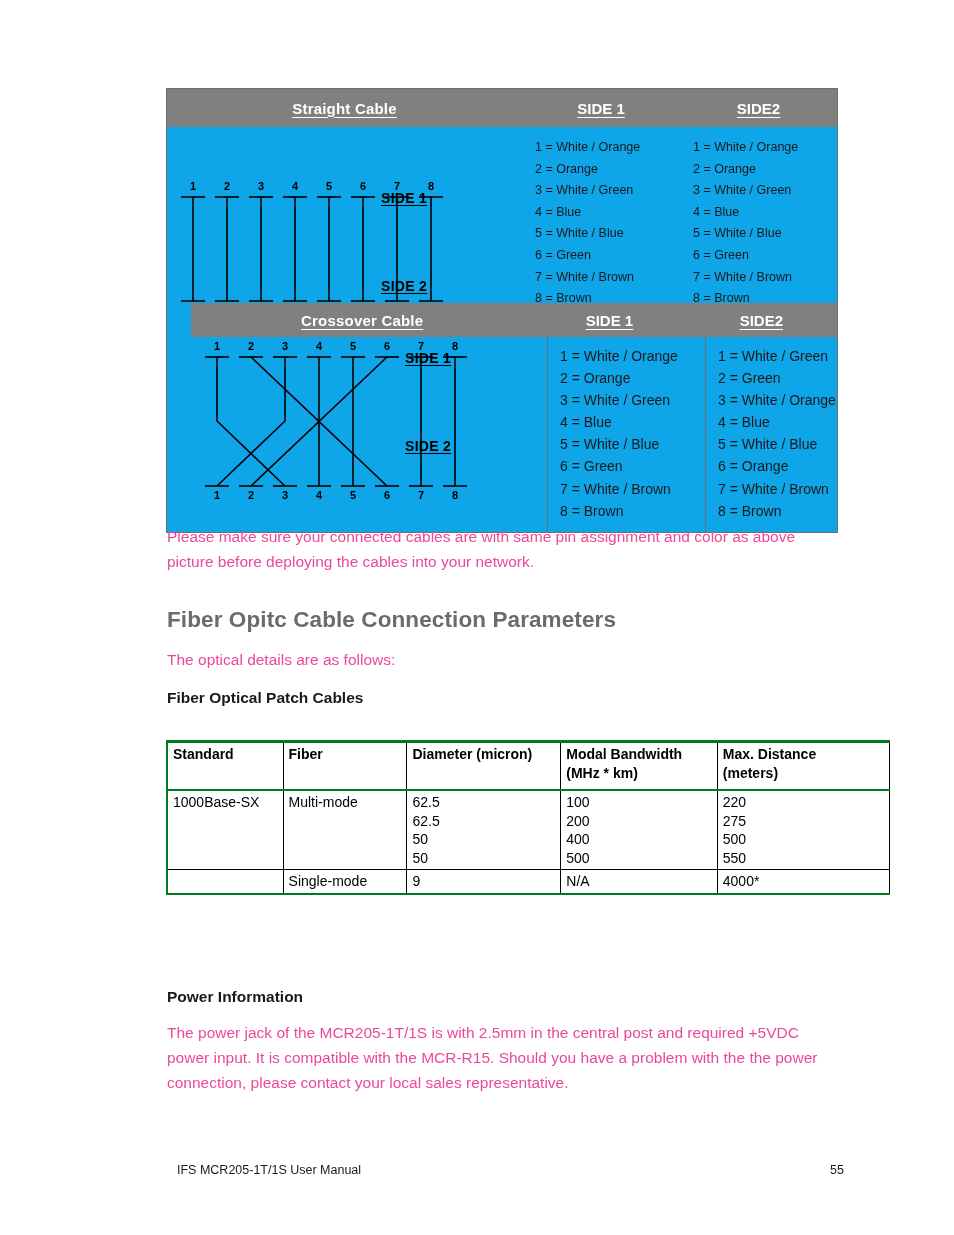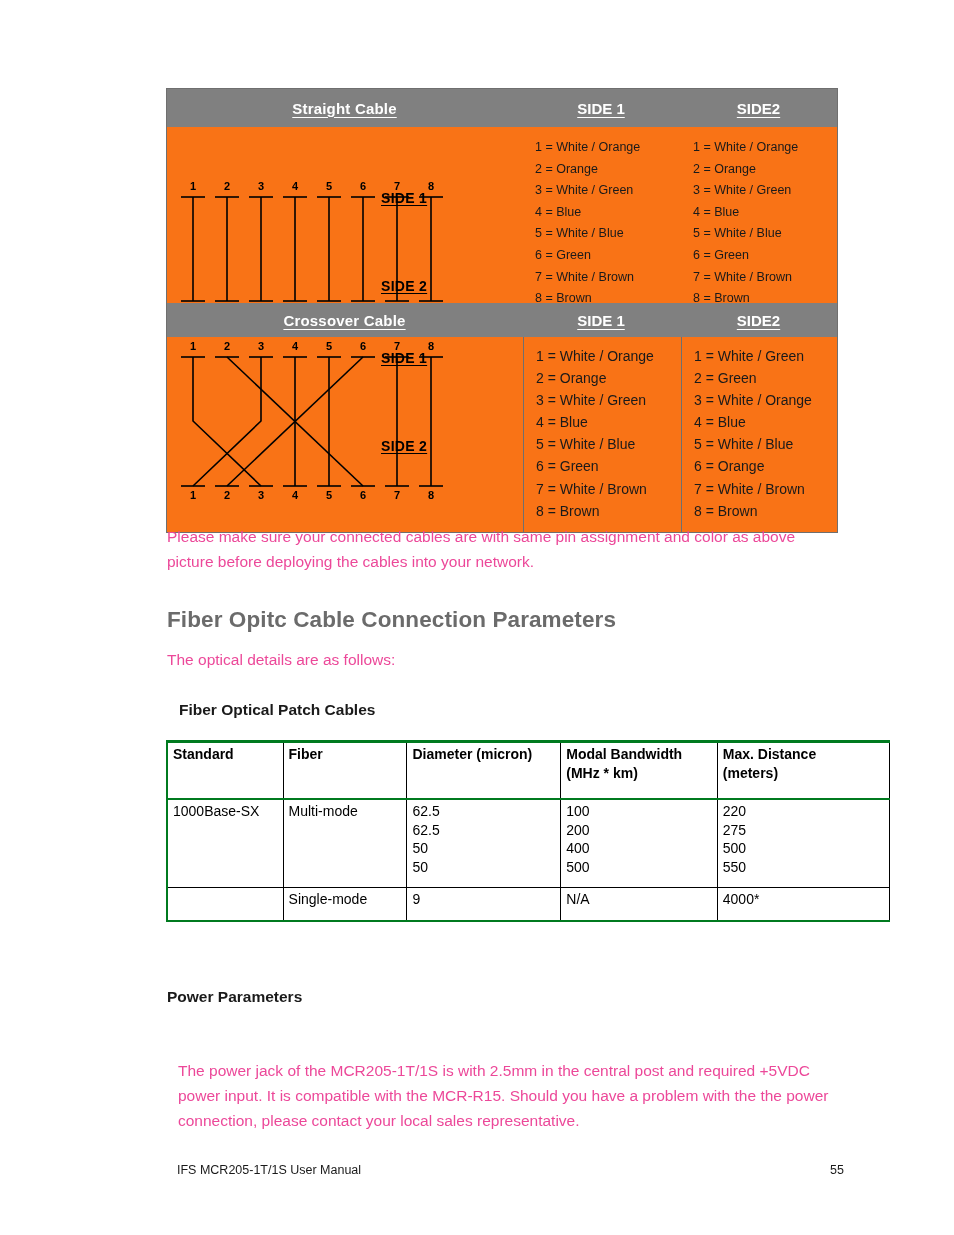--- a/index.html
+++ b/index.html
@@ -22,21 +22,21 @@
   }
 
   
   .cable-table {
     position: absolute;
     left: 166px;
     top: 88px;
     width: 672px;
     border: 1px solid #6f6f6f;
     box-sizing: border-box;
-    background: #f97316;
+    background: #0ea5e9;
   }
 
   .cable-head {
     display: flex;
     align-items: center;
     background: #808080;
     height: 38px;
     box-sizing: border-box;
   }
   .cable-head .ch-title {
@@ -131,21 +131,21 @@
     top: 740px;
     width: 724px;
     border-collapse: collapse;
     font-size: 14px;
     color: #000;
   }
   .fiber-table th, .fiber-table td {
     border: 1px solid #000000;
     text-align: left;
     vertical-align: top;
-    padding: 2px 0 11px 5px;
+    padding: 2px 0 2px 5px;
     font-weight: normal;
     line-height: 18.5px;
   }
   .fiber-table thead th {
     font-weight: bold;
     border-top: 3px solid #007a1f;
     border-bottom: 2px solid #007a1f;
     height: 42px;
   }
   .fiber-table thead th:first-child { border-left: 2px solid #007a1f; }
@@ -246,21 +246,21 @@
         <div class="pin-line">3 = White / Green</div>
         <div class="pin-line">4 = Blue</div>
         <div class="pin-line">5 = White / Blue</div>
         <div class="pin-line">6 = Green</div>
         <div class="pin-line">7 = White / Brown</div>
         <div class="pin-line">8 = Brown</div>
       </div>
     </div>
   </div>
 
-  <div class="cable-table crossover" style="top:303px; border-top:none;">
+  <div class="cable-table crossover" style="top:303px; border-top:none;padding-left:24px;">
     <div class="cable-head" style="height:34px;">
       <div class="ch-title">Crossover Cable</div>
       <div class="ch-side">SIDE 1</div>
       <div class="ch-side two">SIDE2</div>
     </div>
     <div class="cable-body">
       <div class="cb-diagram">
         <svg class="diagram-svg" width="356" height="180" viewBox="0 0 356 180">
           <g stroke="#000000" stroke-width="1.6" fill="none">
 
@@ -344,21 +344,21 @@
       </div>
     </div>
   </div>
 
   <div class="para" style="left:167px; top:524px; width:650px;">Please make sure your connected cables are with same pin assignment and color as above picture before deploying the cables into your network.</div>
 
   <h1 class="h1" style="left:167px; top:607px; margin:0;text-align:center;">Fiber Opitc Cable Connection Parameters</h1>
 
   <div class="para" style="left:167px; top:647px; width:650px;">The optical details are as follows:</div>
 
-  <h2 class="h2" style="left:167px; top:689px; margin:12px;">Fiber Optical Patch Cables</h2>
+  <h2 class="h2" style="left:167px; top:689px; margin:0;">Fiber Optical Patch Cables</h2>
 
   <table class="fiber-table">
     <thead>
       <tr>
         <th class="col-standard stack">Standard</th>
         <th class="col-fiber stack">Fiber</th>
         <th class="col-diameter stack">Diameter (micron)</th>
         <th class="col-band stack">Modal Bandwidth
 (MHz * km)</th>
         <th class="col-dist stack">Max. Distance
@@ -385,20 +385,20 @@
       <tr>
         <td class="stack"></td>
         <td class="stack">Single-mode</td>
         <td class="stack">9</td>
         <td class="stack">N/A</td>
         <td class="stack">4000*</td>
       </tr>
     </tbody>
   </table>
 
-  <h2 class="h2" style="left:167px; top:988px; margin:0;">Power Parameters</h2>
-
-  <div class="para" style="left:178px; top:1020px; width:660px;margin-top:38px;">The power jack of the MCR205-1T/1S is with 2.5mm in the central post and required +5VDC power input. It is compatible with the MCR-R15. Should you have a problem with the the power connection, please contact your local sales representative.</div>
+  <h2 class="h2" style="left:167px; top:988px; margin:0;">Power Information</h2>
+
+  <div class="para" style="left:167px; top:1020px; width:660px;">The power jack of the MCR205-1T/1S is with 2.5mm in the central post and required +5VDC power input. It is compatible with the MCR-R15. Should you have a problem with the the power connection, please contact your local sales representative.</div>
 
   <div class="footer-text" style="left:177px; top:1163px;">IFS MCR205-1T/1S User Manual</div>
   <div class="footer-text" style="left:830px; top:1163px;">55</div>
 
 </div>
 
 </body></html>

